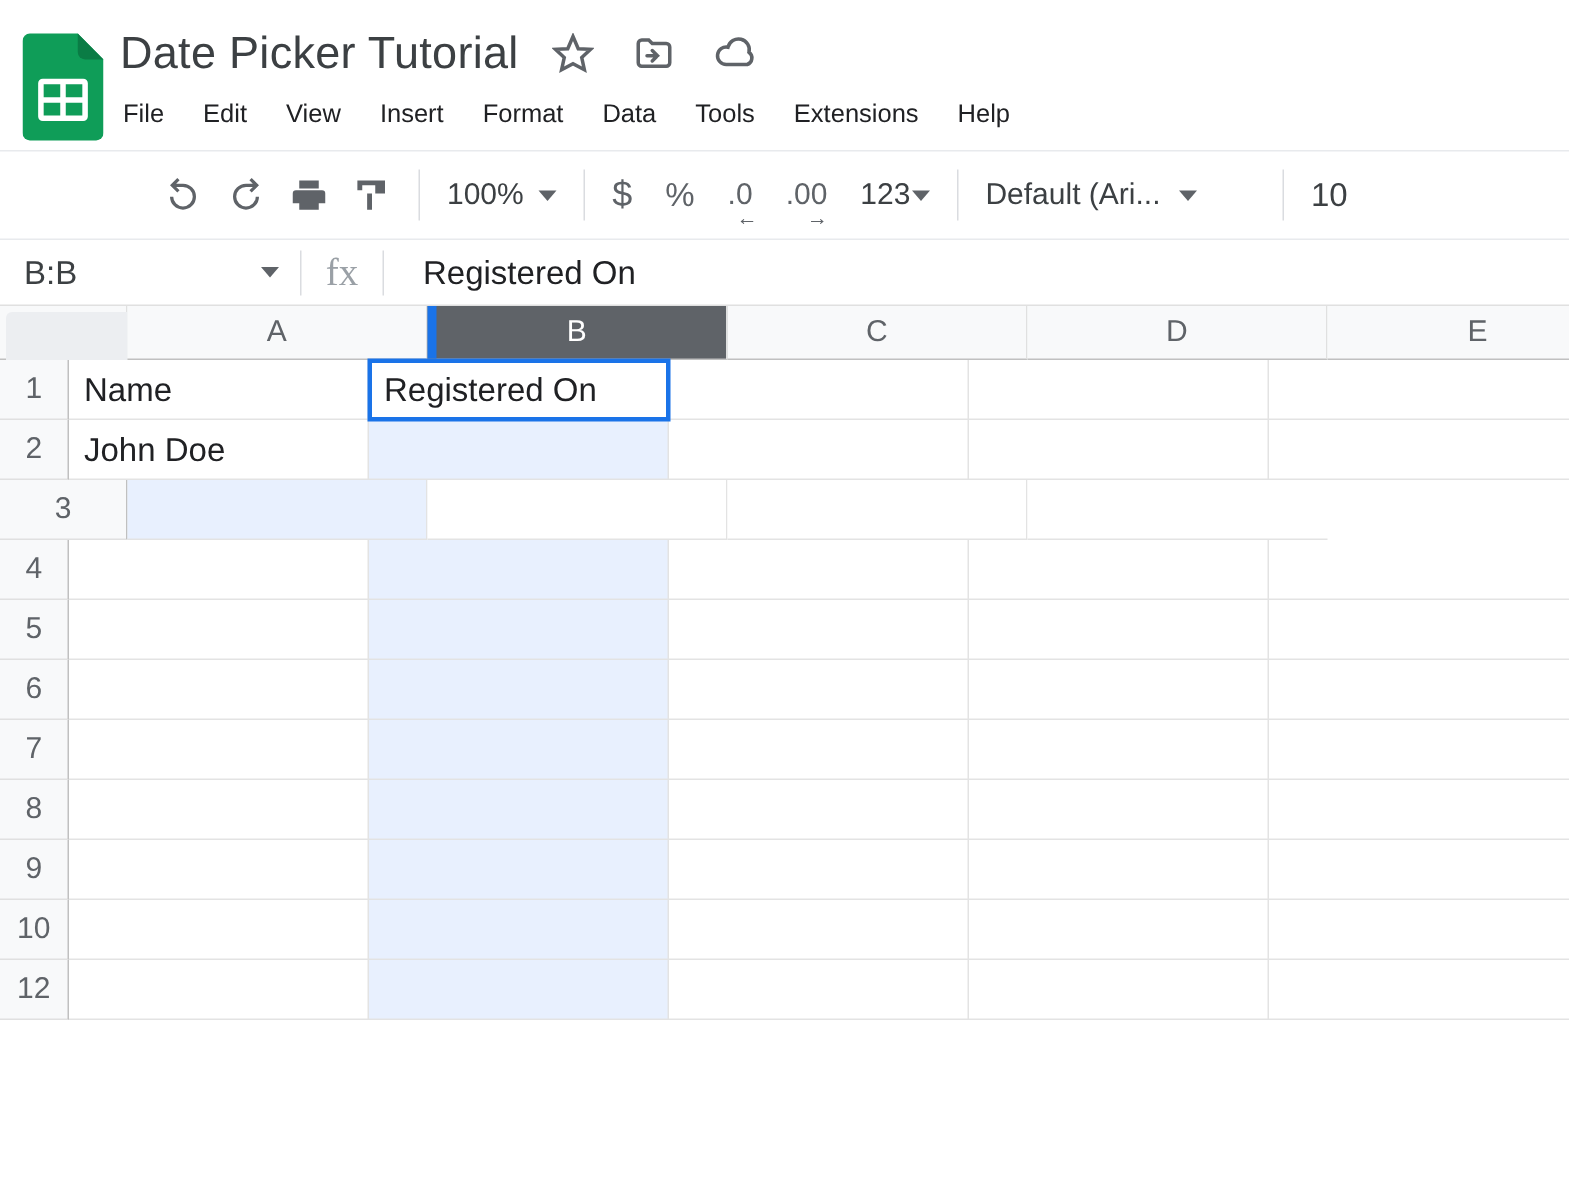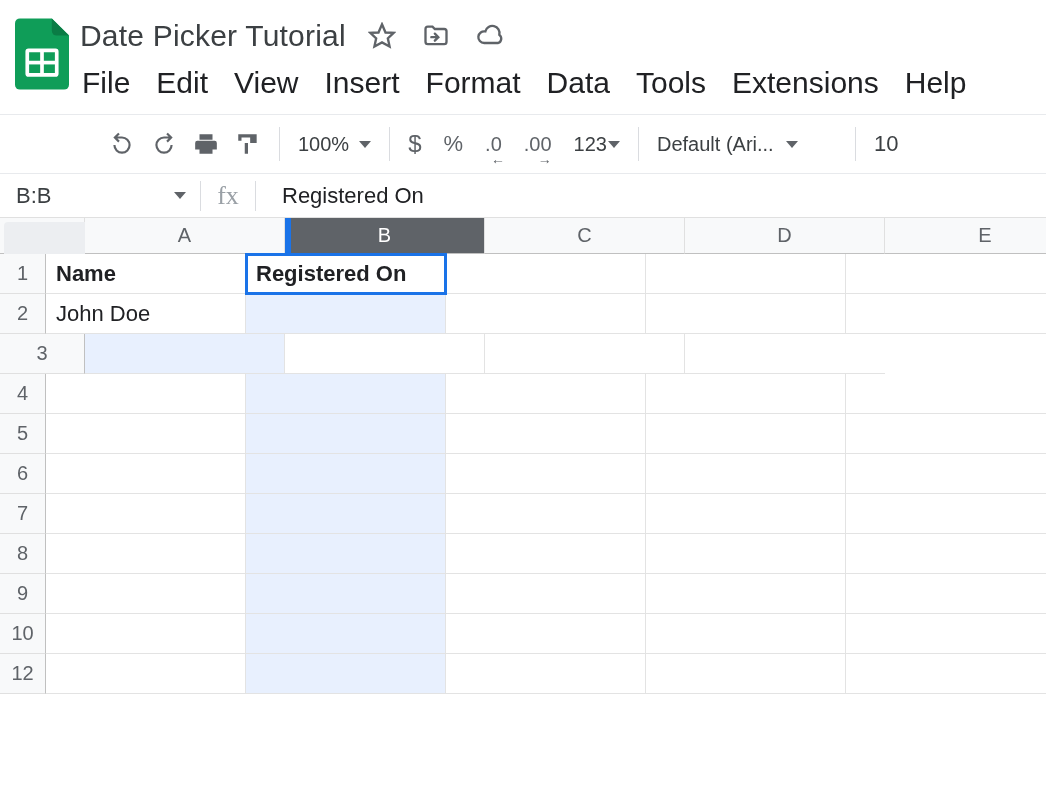--- a/index.html
+++ b/index.html
@@ -1,27 +1,27 @@
 <!DOCTYPE html>
 <html><head>
 <meta charset="utf-8">
 <style>
   * { box-sizing: border-box; margin: 0; padding: 0; }
   html, body { width: 1046px; height: 794px; font-family: Arial, "Helvetica Neue", sans-serif; background: #fff; overflow: hidden; color: #202124; }
   
-  .header { display: flex; align-items: flex-start; padding: 14px 3px 0 12px; }
+  .header { display: flex; align-items: flex-end; padding: 14px 3px 0 12px; }
   .sheets-logo { width: 60px; height: 80px; display:flex; align-items:center; justify-content:center; flex-shrink:0; }
   .sheets-logo svg { width: 54px; height: 72px; }
   .title-area { display:flex; flex-direction:column; margin-left: 8px; }
   .title-row { display:flex; align-items:center; gap: 22px; height: 44px; }
   .doc-title { font-size: 30px; color:#3c4043; font-weight:400; letter-spacing:0.2px; }
   .title-icons { display:flex; align-items:center; gap: 26px; }
   .title-icons .ico { width:28px; height:28px; color:#5f6368; display:flex; align-items:center; justify-content:center; }
   .menubar { display:flex; align-items:center; gap: 26px; padding: 8px 0 12px 2px; }
-  .menubar span { font-size: 30px; color:#202124; cursor:default; }
+  .menubar span { font-size: 17px; color:#202124; cursor:default; }
   
   .toolbar-wrap { border-top:1px solid #e8eaed; border-bottom:1px solid #e8eaed; padding: 8px 0; margin-top:2px; }
   .toolbar { display:flex; align-items:center; height:42px; padding-left: 91px; gap: 0; }
   .tb-group { display:flex; align-items:center; gap: 16px; padding: 0 18px; height:42px; }
   .tb-sep { width:1px; height:34px; background:#dadce0; }
   .tb-btn { color:#5f6368; display:flex; align-items:center; justify-content:center; font-size:22px; }
   .tb-btn svg { width:26px; height:26px; }
   .zoom { font-size:20px; color:#3c4043; display:flex; align-items:center; gap:10px; }
   .numfmt { font-size:20px; color:#3c4043; display:flex; align-items:center; gap:1px; }
   .fontbox { font-size:20px; color:#3c4043; display:flex; align-items:center; gap:12px; width:180px; justify-content:flex-start; }
@@ -38,21 +38,21 @@
   .grid { display:flex; flex-direction:column; }
   .colhdr-row { display:flex; height:36px; }
   .corner { width:85px; background:#f8f9fa; border-right:1px solid #e0e0e0; border-bottom:1px solid #c0c0c0; }
   .corner-inner { margin:4px 0 0 4px; width:81px; height:32px; background:#eceef1; border-top-left-radius:4px; }
   .colhdr { flex:0 0 200px; display:flex; align-items:center; justify-content:center; background:#f8f9fa; border-right:1px solid #e0e0e0; border-bottom:1px solid #c0c0c0; font-size:20px; color:#5f6368; position:relative; }
   .colhdr.sel { background:#5f6368; color:#fff; }
   .colhdr.sel::before { content:""; position:absolute; left:0; top:0; bottom:0; width:6px; background:#1a73e8; }
   .row { display:flex; height:40px; }
   .rowhdr { width:85px; display:flex; align-items:center; justify-content:center; background:#f8f9fa; border-right:1px solid #c0c0c0; border-bottom:1px solid #e0e0e0; font-size:20px; color:#5f6368; }
   .cell { flex:0 0 200px; border-right:1px solid #e3e3e3; border-bottom:1px solid #e3e3e3; display:flex; align-items:center; padding:0 10px; font-size:22px; color:#202124; background:#fff; }
-  .cell.bold { font-weight:700; }
+  .cell.bold { font-weight:400; }
   .cell.selcol { background:#e8f0fe; }
   .cell.active { background:#fff; outline:3px solid #1a73e8; outline-offset:-2px; z-index:2; position:relative; }
   .colhdr:last-child, .cell:last-child { border-right:none; }
 </style>
 </head>
 <body>
 
 <div class="header">
   <div class="sheets-logo">
     <svg viewBox="0 0 44 58">

